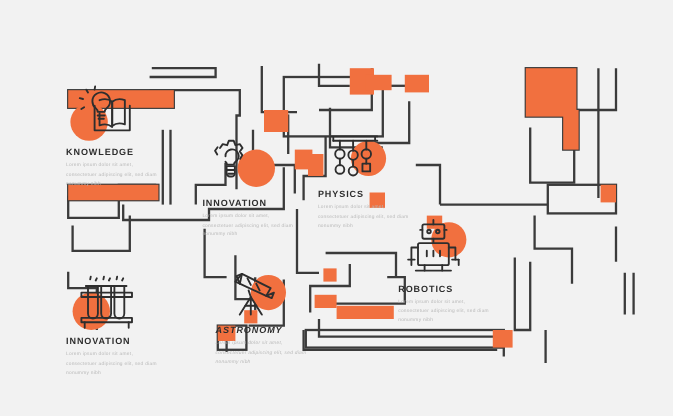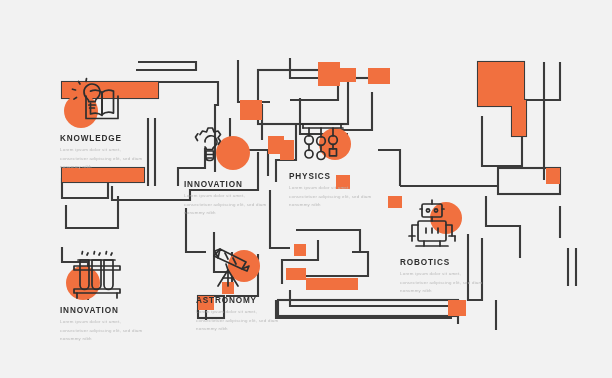--- a/index.html
+++ b/index.html
@@ -191,40 +191,40 @@
           <path d="M14 22h46v4H14z"></path>
           <path d="M14 45h46v4H14z"></path>
           <path d="M17 49v5M57 49v5"></path>
         </g>
       </svg>
     </div>
     <h3 class="title">INNOVATION</h3>
     <p class="body">Lorem ipsum dolor sit amet, consectetuer adipiscing elit, sed diam nonummy nibh</p>
   </div>
 
-  <div class="topic" style="left:196px;top:234px;">
+  <div class="topic" style="left:196px;top:234px;font-style:italic;">
     <div class="icon-wrap">
       <div class="blob" style="left:32px;top:16px;width:32px;height:32px;"></div>
       <svg class="ico" width="80" height="62" viewBox="0 0 80 62">
         <g fill="none" stroke="#2e2e2e" stroke-width="1.7" stroke-linecap="round" stroke-linejoin="round">
           <path d="M18 22l6-7 26 13-4 7z"></path>
           <path d="M24 15l-5 2 3 7z"></path>
           <path d="M46 35l5 2 2-5z"></path>
           <path d="M29 19l3 6M37 24l3 6"></path>
           <path d="M30 30l2 6"></path>
           <path d="M32 36l-10 16M32 36l10 16M32 36v16"></path>
           <path d="M27 44h10"></path>
         </g>
       </svg>
     </div>
     <h3 class="title">ASTRONOMY</h3>
     <p class="body">Lorem ipsum dolor sit amet, consectetuer adipiscing elit, sed diam nonummy nibh</p>
   </div>
 
-  <div class="topic" style="left:400px;top:196px;">
+  <div class="topic" style="left:362px;top:196px;">
     <div class="icon-wrap">
       <div class="blob" style="left:30px;top:6px;width:32px;height:32px;"></div>
       <svg class="ico" width="80" height="62" viewBox="0 0 80 62">
         <g fill="none" stroke="#2e2e2e" stroke-width="1.7" stroke-linecap="round" stroke-linejoin="round">
           <rect x="22" y="8" width="20" height="13" rx="1.5"></rect>
           <circle cx="28" cy="14.5" r="1.6"></circle>
             <circle cx="36" cy="14.5" r="1.6"></circle>
           <path d="M32 4v4M20 13h2M42 13h2"></path>
           <path d="M32 21v4"></path>
           <rect x="18" y="25" width="28" height="20" rx="1.5"></rect>

